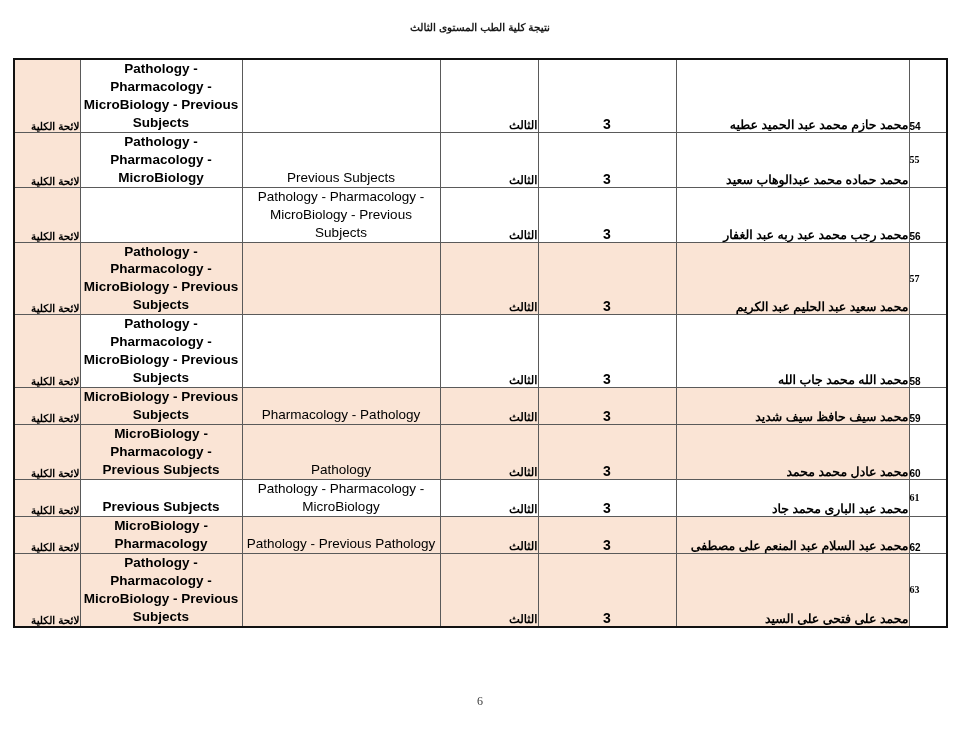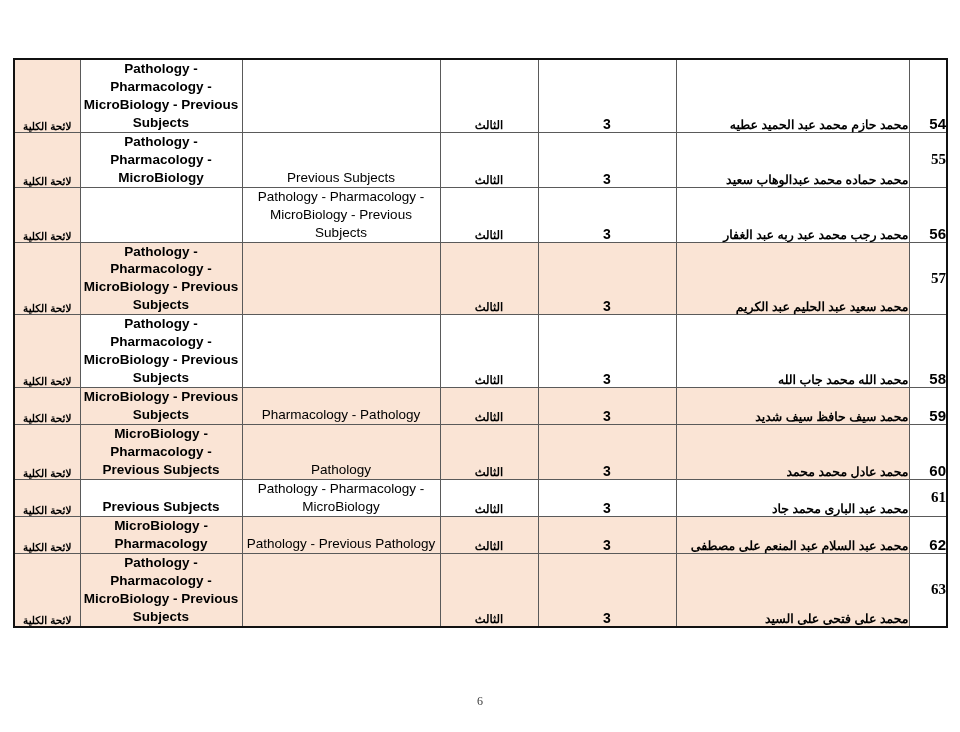--- a/index.html
+++ b/index.html
@@ -65,22 +65,22 @@
   
   col.c-num      { width: 38px; }
   col.c-name     { width: 233px; }
   col.c-count    { width: 138px; }
   col.c-level    { width: 98px; }
   col.c-subj2    { width: 198px; }
   col.c-subj1    { width: 162px; }
   col.c-laaiha   { width: 66px; }
 
   td.cell-num {
-    text-align: right;
-    font-size: 15px;
+    text-align: left;
+    font-size: 10px;
     font-weight: bold;
     direction: ltr;
     border-right: 2px solid #111111;
     background: #ffffff !important;
     padding-bottom: 3px;
     margin-top: 12px;
   }
   td.cell-num.v-center { vertical-align: middle; padding-bottom: 0; font-family: Liberation Serif, serif; }
 
   td.cell-name {
@@ -95,21 +95,21 @@
 
   td.cell-count {
     text-align: center;
     font-size: 14px;
     font-weight: bold;
     direction: ltr;
     padding-bottom: 4px;
   }
 
   td.cell-level {
-    text-align: center;
+    text-align: right;
     font-size: 11.5px;
     font-weight: bold;
     direction: rtl;
     padding-bottom: 4px;
   }
 
   td.cell-subj2 {
     text-align: center;
     font-size: 13.5px;
     font-weight: normal;
@@ -123,21 +123,20 @@
     text-align: center;
     font-size: 13.5px;
     font-weight: bold;
     direction: ltr;
     vertical-align: middle;
     line-height: 1.33;
     padding: 2px 5px;
   }
 
   td.cell-laaiha {
-    text-align: center;
     font-size: 10.5px;
     font-weight: bold;
     direction: rtl;
     vertical-align: middle;
     background: #fae4d5 !important;
   }
 
   tr.hl td { background: #fae4d5; }
 
   .page-number {
@@ -149,20 +148,21 @@
     font-size: 12px;
     color: #3a3a3a;
     font-family: "Liberation Serif", serif;
   }
 </style>
 </head>
 <body>
 
 <div class="page">
 
+  <div class="doc-header">نتيجة كلية الطب المستوى الثالث</div>
 
   <div class="table-wrap">
     <table class="result-table">
       <colgroup>
         <col class="c-num">
         <col class="c-name">
         <col class="c-count">
         <col class="c-level">
         <col class="c-subj2">
         <col class="c-subj1">

